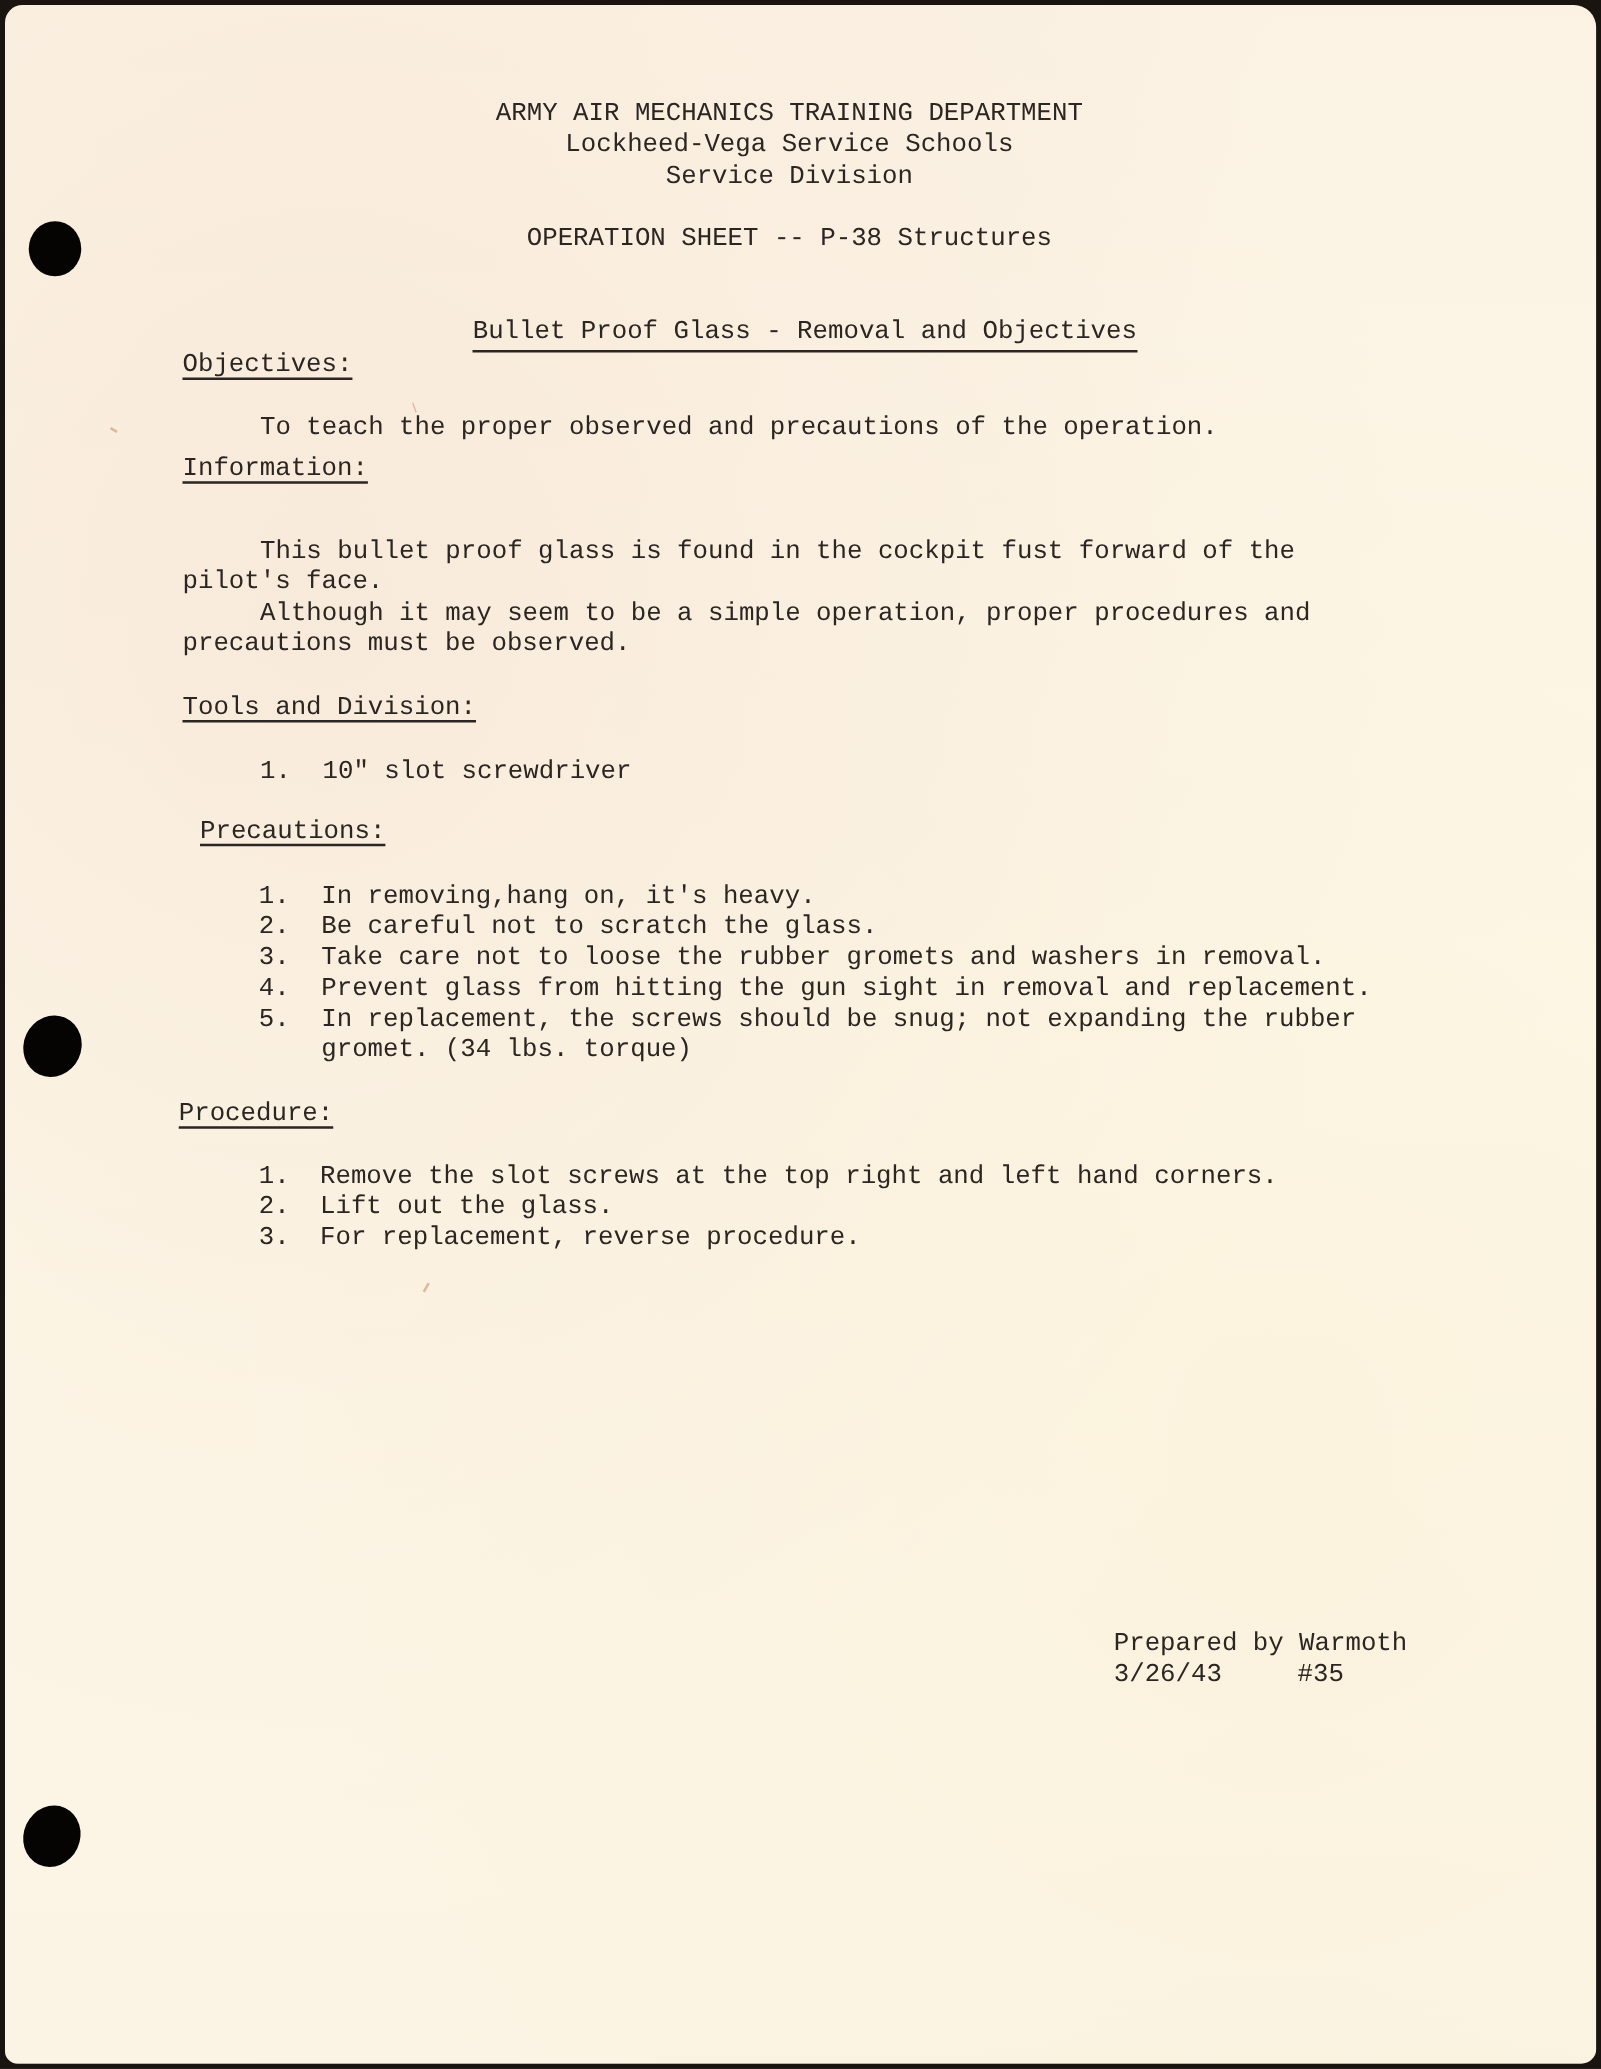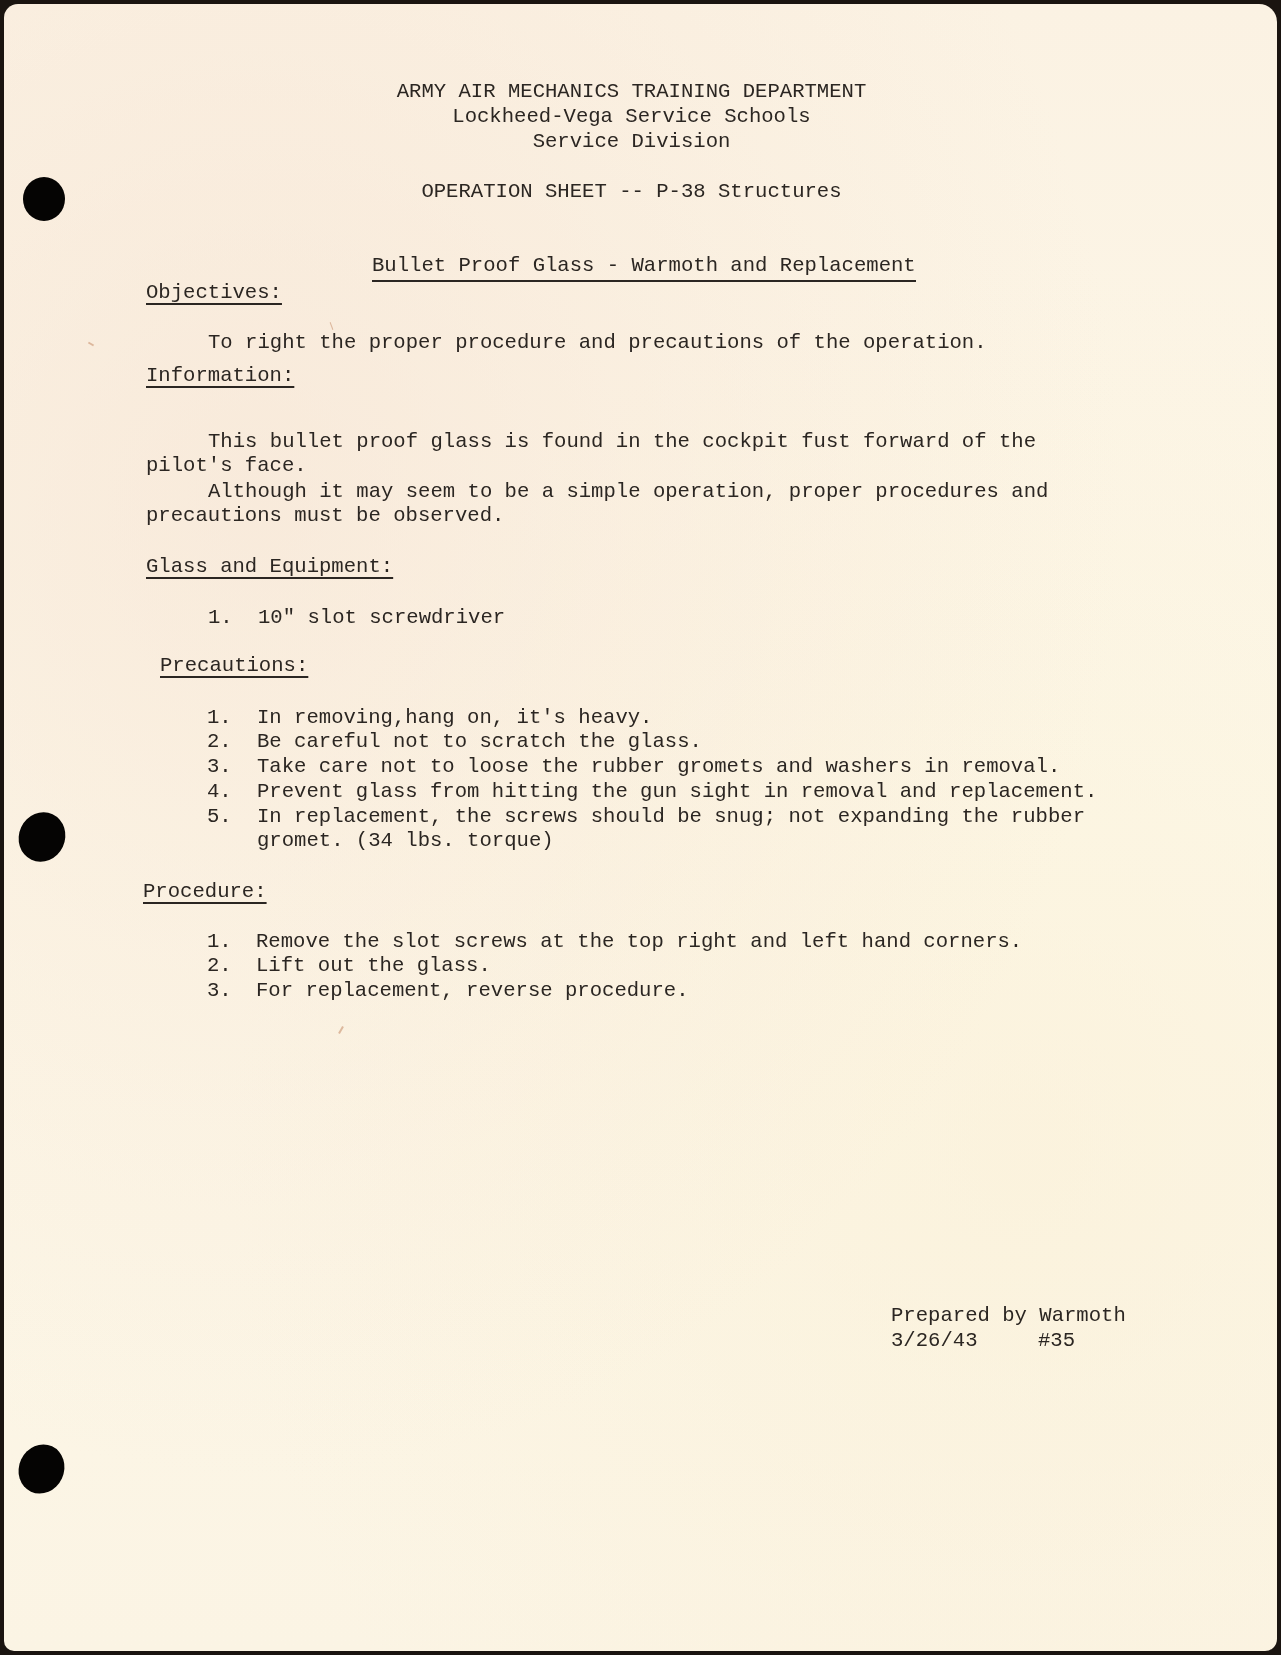--- a/index.html
+++ b/index.html
@@ -75,33 +75,33 @@
   <div class="speck" style="left:327px; top:318px; width:1px; height:8px; transform:rotate(-20deg);"></div>
 </div>
 
 <div class="t center" style="top:80px;">ARMY AIR MECHANICS TRAINING DEPARTMENT</div>
 <div class="t center" style="top:105px;">Lockheed-Vega Service Schools</div>
 <div class="t center" style="top:130px;">Service Division</div>
 
 <div class="t center" style="top:180px;">OPERATION SHEET -- P-38 Structures</div>
 
 <div class="t center" style="top:230px;">
-  <span class="title-u">Bullet Proof Glass - Warmoth and Replacement</span>
+  <span class="title-u">Bullet Proof Glass - Removal and Objectives</span>
 </div>
 
 <div class="t heading" style="left:146px; top:281px;">Objectives:</div>
-<div class="t" style="left:208px; top:331px;">To right the proper procedure and precautions of the operation.</div>
+<div class="t" style="left:208px; top:331px;">To teach the proper observed and precautions of the operation.</div>
 
 <div class="t heading" style="left:146px; top:364px;">Information:</div>
 <div class="t" style="left:208px; top:430px;">This bullet proof glass is found in the cockpit fust forward of the</div>
 <div class="t" style="left:146px; top:454px;">pilot's face.</div>
 <div class="t" style="left:208px; top:480px;">Although it may seem to be a simple operation, proper procedures and</div>
 <div class="t" style="left:146px; top:504px;">precautions must be observed.</div>
 
-<div class="t heading" style="left:146px; top:555px;">Glass and Equipment:</div>
+<div class="t heading" style="left:146px; top:555px;">Tools and Division:</div>
 <div class="t" style="left:208px; top:606px;">1.</div>
 <div class="t" style="left:258px; top:606px;">10" slot screwdriver</div>
 
 <div class="t heading" style="left:160px; top:654px;">Precautions:</div>
 
 <div class="t" style="left:207px; top:706px;">1.</div>
 <div class="t" style="left:257px; top:706px;">In removing,hang on, it's heavy.</div>
 
 <div class="t" style="left:207px; top:730px;">2.</div>
 <div class="t" style="left:257px; top:730px;">Be careful not to scratch the glass.</div>

